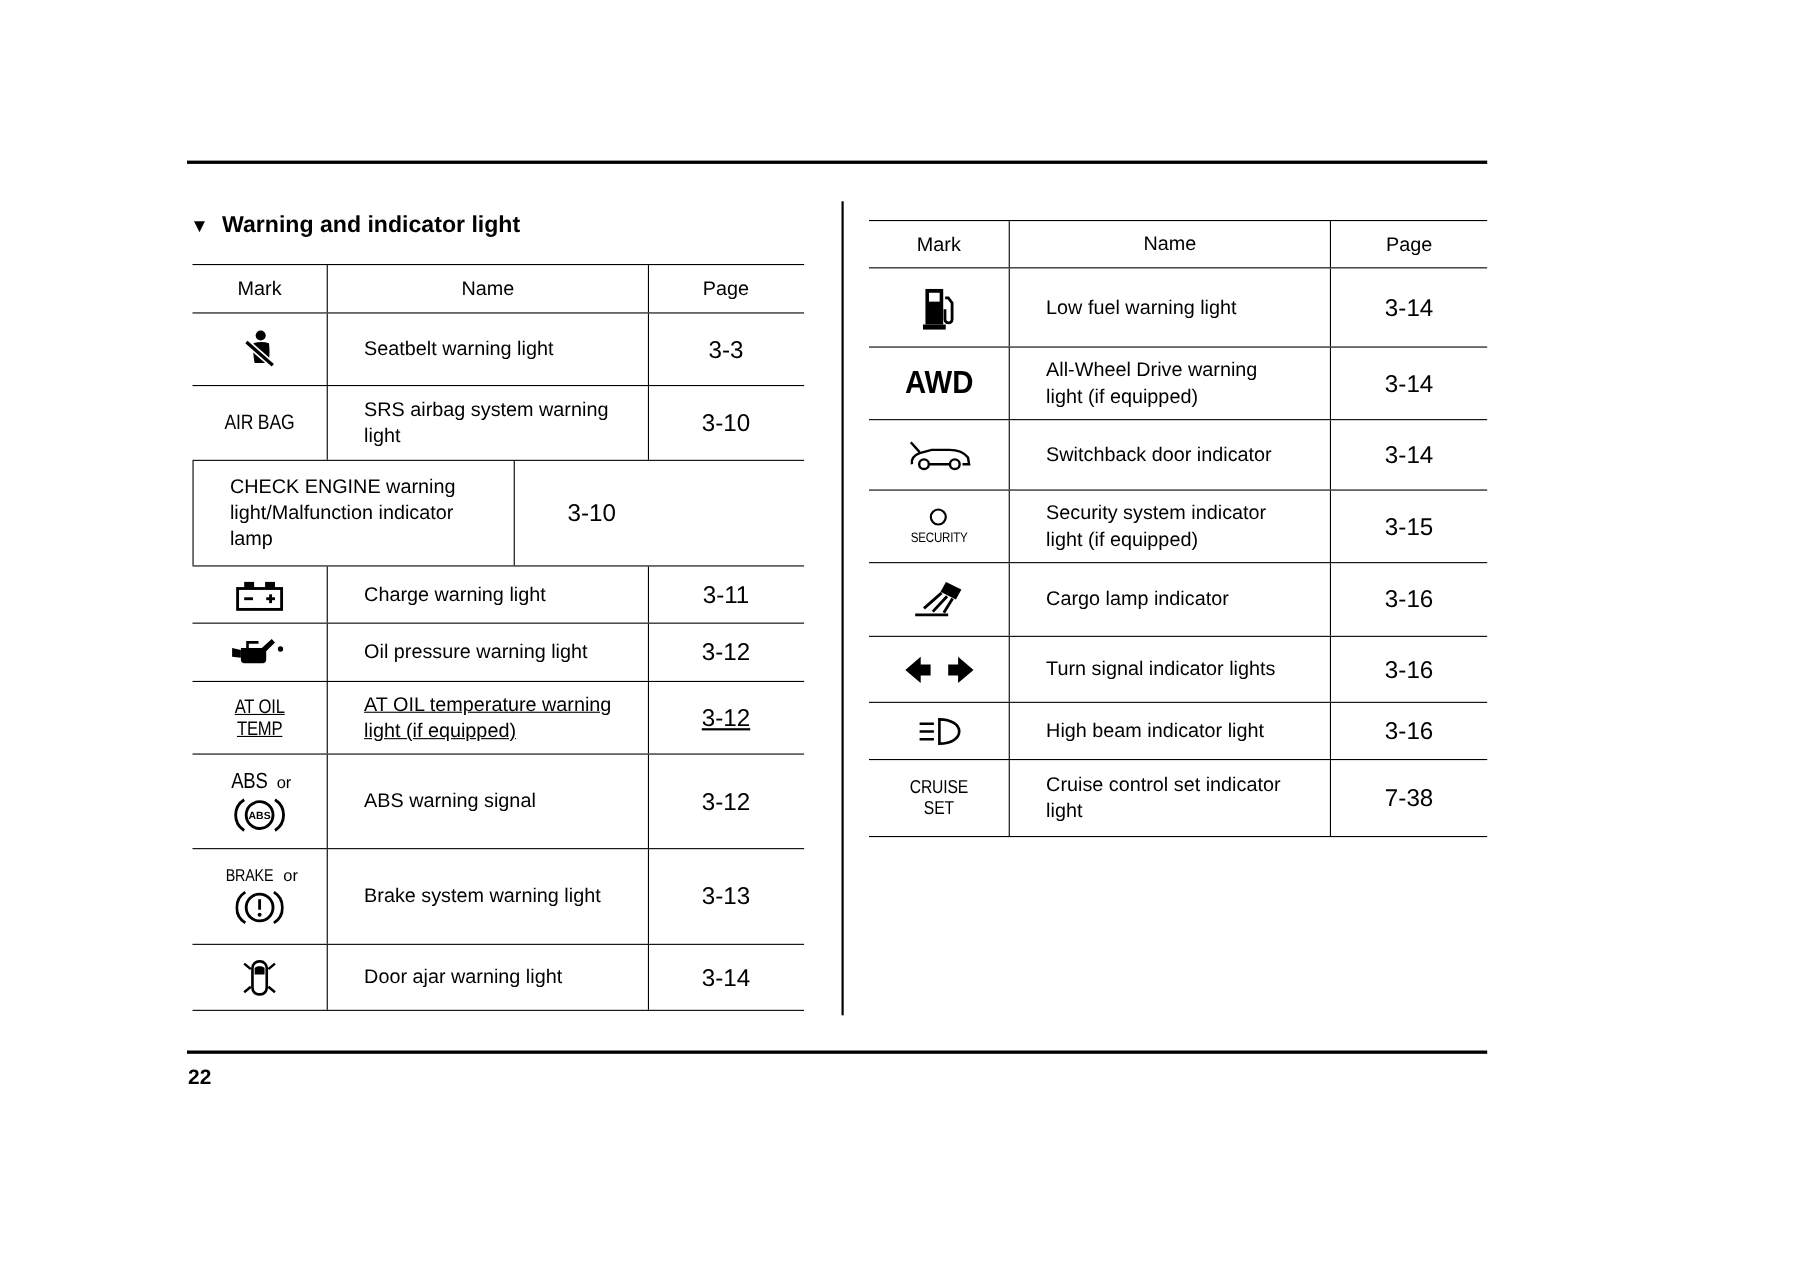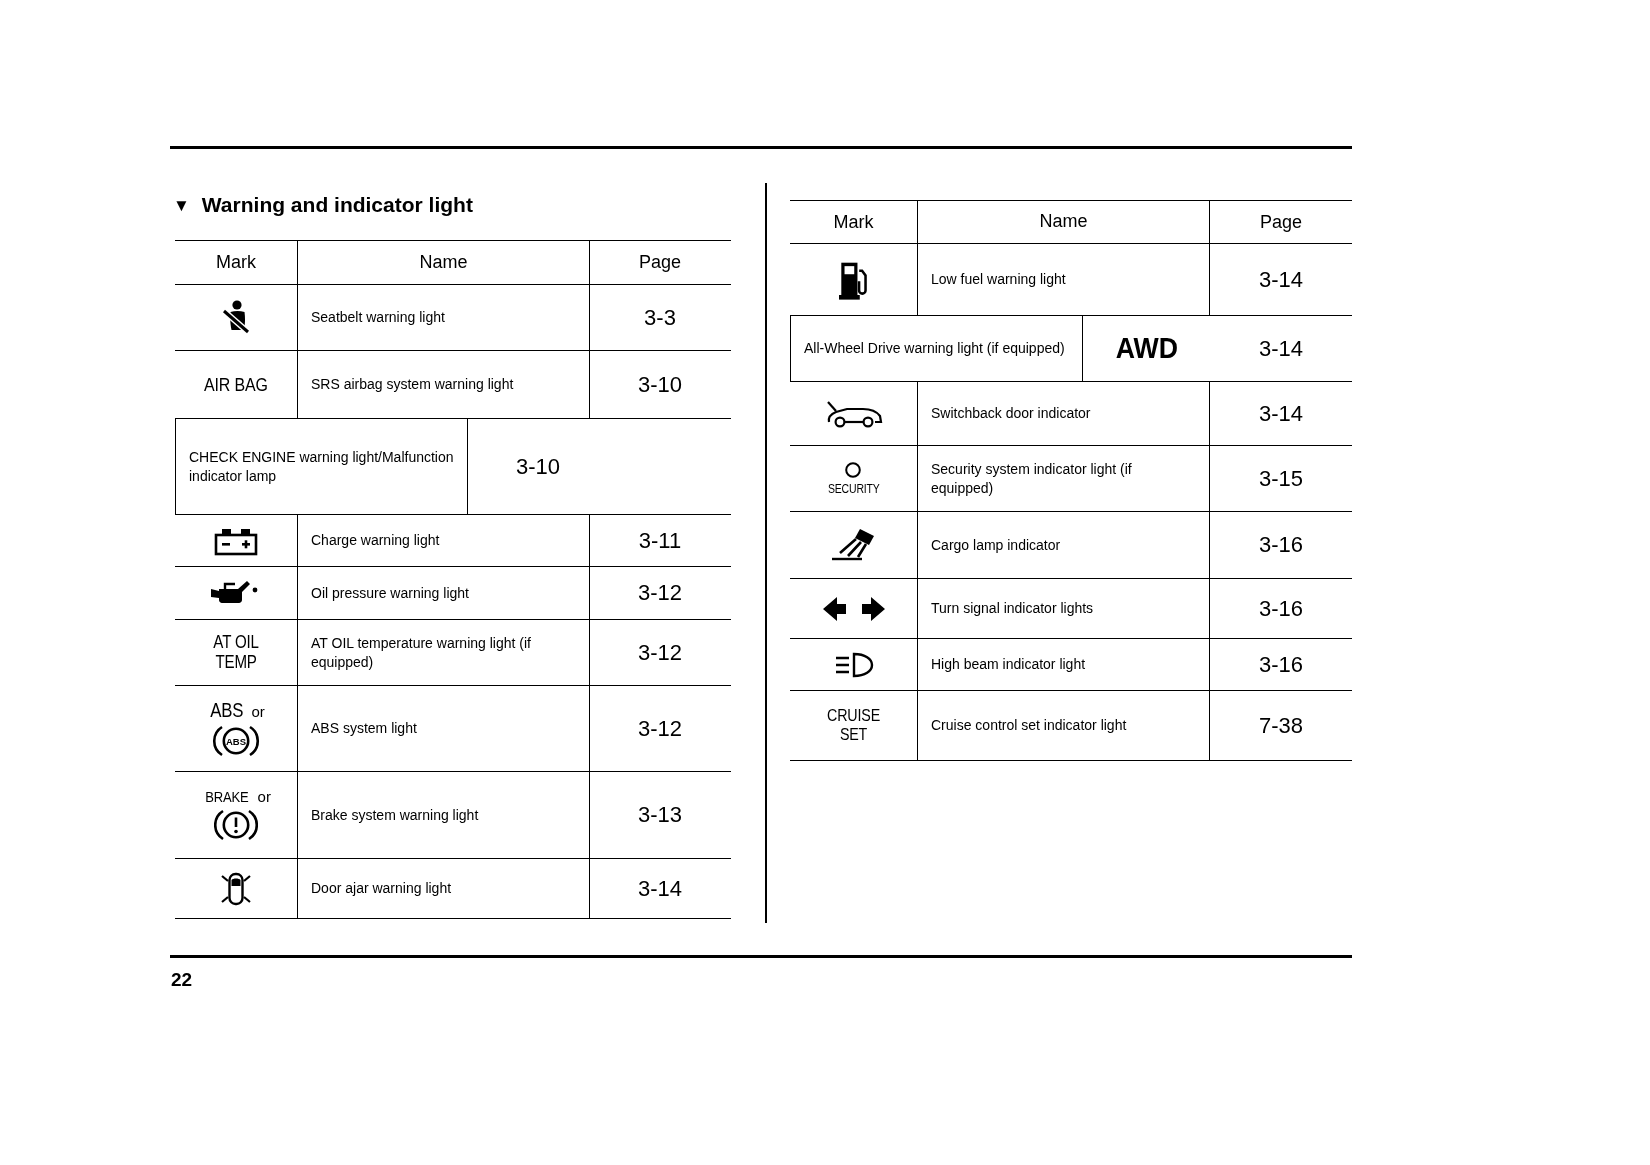--- a/index.html
+++ b/index.html
@@ -13,21 +13,21 @@
     position:absolute; left:173px; top:193px;
     font-size:21px; font-weight:bold; display:flex; align-items:center; gap:12px;
   }
   .heading .marker { font-size:17px; position:relative; top:1px; }
   .divider { position:absolute; left:765px; top:183px; width:1.5px; height:740px; background:#000; }
 
   .tbl { position:absolute; border-top:1.6px solid #000; box-sizing:border-box; }
   .row { display:flex; border-bottom:1.6px solid #000; box-sizing:border-box; align-items:stretch; }
   .cell { display:flex; align-items:center; box-sizing:border-box; }
   .cell.mark { flex-direction:column; justify-content:center; text-align:center; }
-  .cell.name { border-left:1.4px solid #000; border-right:1.4px solid #000; padding:6px 13px; font-size:14px; line-height:1.32; }
+  .cell.name { border-left:1.4px solid #000; border-right:1.4px solid #000; padding:6px 33px; font-size:18px; line-height:1.32; }
   .cell.page { justify-content:center; font-size:22px; }
   .hdr .cell { justify-content:center; font-size:18px; padding:0; border-bottom:none; }
   .hdr .cell.name { padding:0; }
 
   .lt .cell.mark { width:122px; }
   .lt .cell.name { width:293px; }
   .lt .cell.page { width:140px; }
   .rt .cell.mark { width:127px; }
   .rt .cell.name { width:293px; }
   .rt .cell.page { width:142px; }
@@ -136,21 +136,21 @@
       </svg>
     </div>
     <div class="cell name">
         <span>Oil pressure warning light</span>
       </div>
     <div class="cell page">
         <span>3-12</span>
       </div>
   </div>
 
-  <div class="row" style="height:66px;">
+  <div class="row" style="height:66px;text-decoration:underline;">
     <div class="cell mark">
       <span class="mk cond mk-atoil">AT OIL
 TEMP</span>
     </div>
     <div class="cell name">
         <span>AT OIL temperature warning light (if equipped)</span>
       </div>
     <div class="cell page">
         <span>3-12</span>
       </div>
@@ -165,21 +165,21 @@
         </div>
         <svg class="icn" width="48" height="34" viewBox="0 0 48 34">
           <path d="M10 3 A16.5 16.5 0 0 0 10 31" fill="none" stroke="#000" stroke-width="2.6"></path>
           <path d="M38 3 A16.5 16.5 0 0 1 38 31" fill="none" stroke="#000" stroke-width="2.6"></path>
           <circle cx="24" cy="17" r="12.2" fill="none" stroke="#000" stroke-width="2.6"></circle>
           <text x="24" y="20.6" text-anchor="middle" font-size="9.5" font-weight="bold" font-family="Liberation Sans, sans-serif">ABS</text>
         </svg>
       </div>
     </div>
     <div class="cell name">
-        <span>ABS system light</span>
+        <span>ABS warning signal</span>
       </div>
     <div class="cell page">
         <span>3-12</span>
       </div>
   </div>
 
   <div class="row" style="height:87px;">
     <div class="cell mark">
       <div class="icon-stack">
         <div class="markline">
@@ -240,26 +240,26 @@
     </div>
     <div class="cell name">
         <span>Low fuel warning light</span>
       </div>
     <div class="cell page">
         <span>3-14</span>
       </div>
   </div>
 
   <div class="row" style="height:66px;">
+    <div class="cell mark">
+      <span class="mk mk-awd">AWD</span>
+    </div>
     <div class="cell name">
         <span>All-Wheel Drive warning light (if equipped)</span>
       </div>
-    <div class="cell mark">
-      <span class="mk mk-awd">AWD</span>
-    </div>
     <div class="cell page">
         <span>3-14</span>
       </div>
   </div>
 
   <div class="row" style="height:64px;">
     <div class="cell mark">
       <svg class="icn" width="62" height="34" viewBox="0 0 62 34">
         <path d="M6 25 C5 20 8 17 13 15 L24 12 H40 C48 12 54 15 57 19 L58 25 H52" fill="none" stroke="#000" stroke-width="2.2"></path>
         <circle cx="17" cy="25" r="4.4" fill="none" stroke="#000" stroke-width="2.2"></circle>

